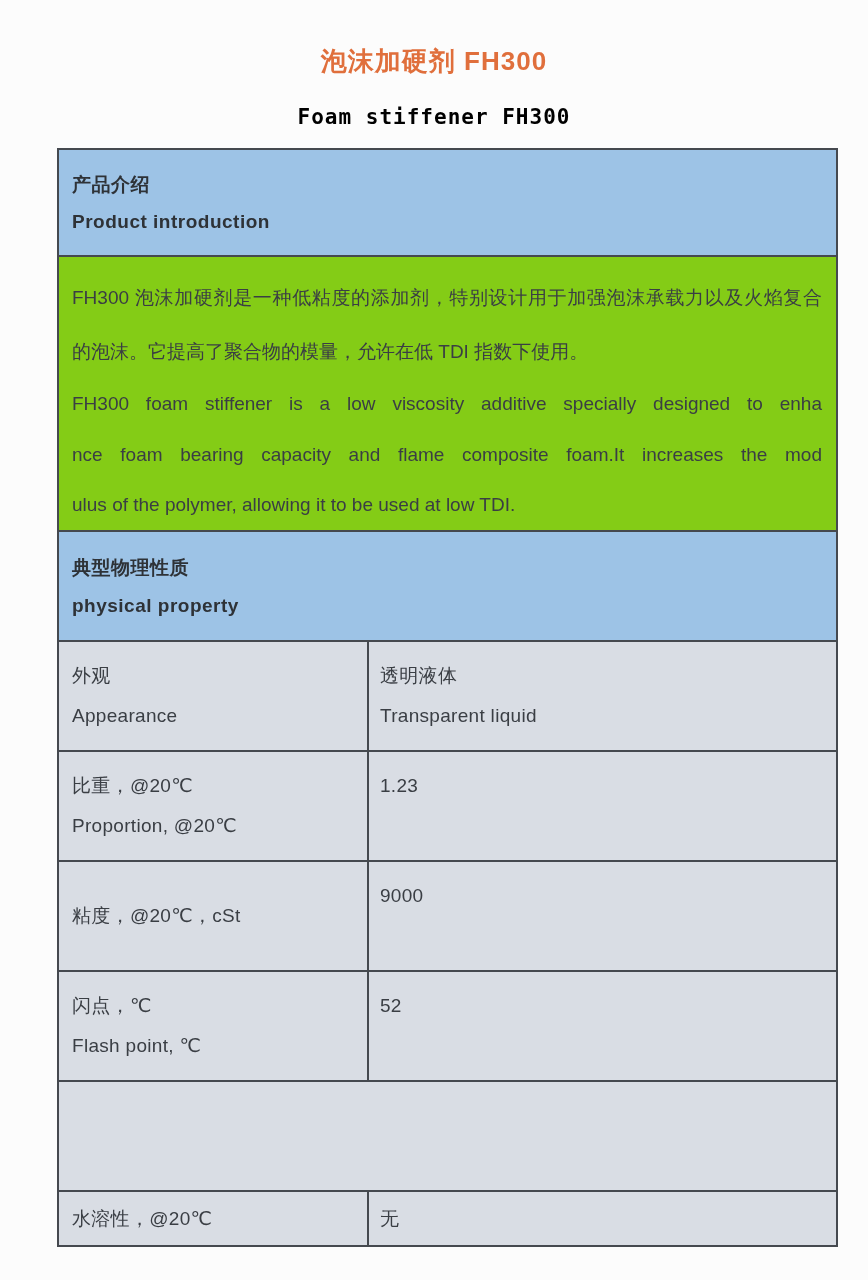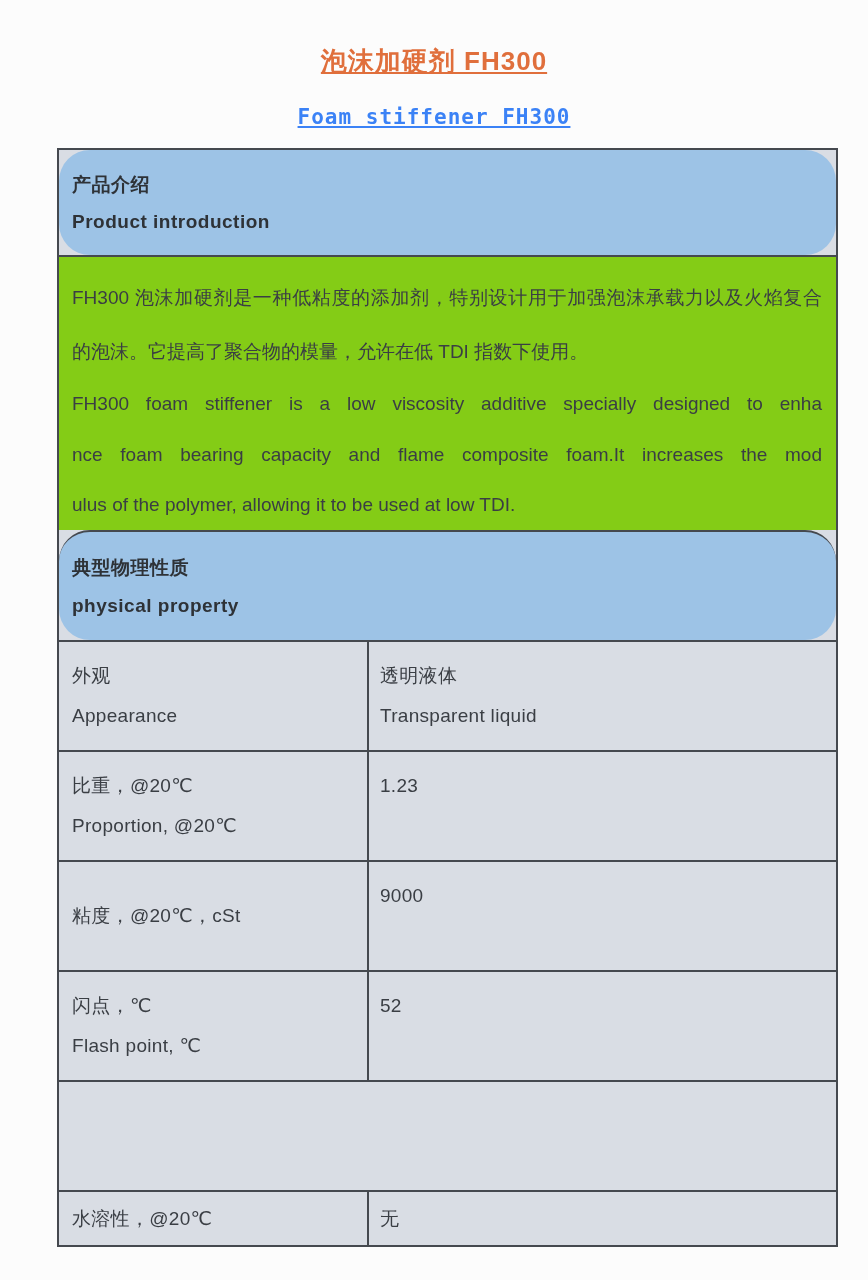--- a/index.html
+++ b/index.html
@@ -11,46 +11,43 @@
   }
   .page { position: relative; width: 868px; height: 1280px; }
 
   
   .title-zh {
     position: absolute; top: 44px; left: 0; width: 100%;
     text-align: center;
     font-size: 26px; font-weight: bold;
     color: #e06f3c;
     letter-spacing: 1px;
-    text-decoration: underline;
   }
   .title-en {
     position: absolute; top: 105px; left: 0; width: 100%;
     text-align: center;
     font-family: "DejaVu Sans Mono", "Liberation Mono", monospace;
     font-size: 21px; font-weight: bold;
-    color: #3b82f6;
+    color: #000000;
     letter-spacing: 1px;
-    text-decoration: underline;
   }
 
   
   .doc-table {
     position: absolute; top: 148px; left: 57px;
     width: 781px; height: 1099px;
     border: 2px solid #45494f;
     background: #d9dde4;
   }
 
   
   .section-header {
     background: #9dc3e6;
     display: flex; flex-direction: column; justify-content: space-around;
     padding: 16px 0 16px 13px;
-    border-radius: 31px;
   }
   .section-header .h-line {
     font-size: 19px; font-weight: bold; color: #2e3237;
     letter-spacing: 0.5px;
   }
   .header-intro { height: 105px; }
   .header-props { height: 110px; border-top: 2px solid #45494f; }
 
   
   .intro-desc {

